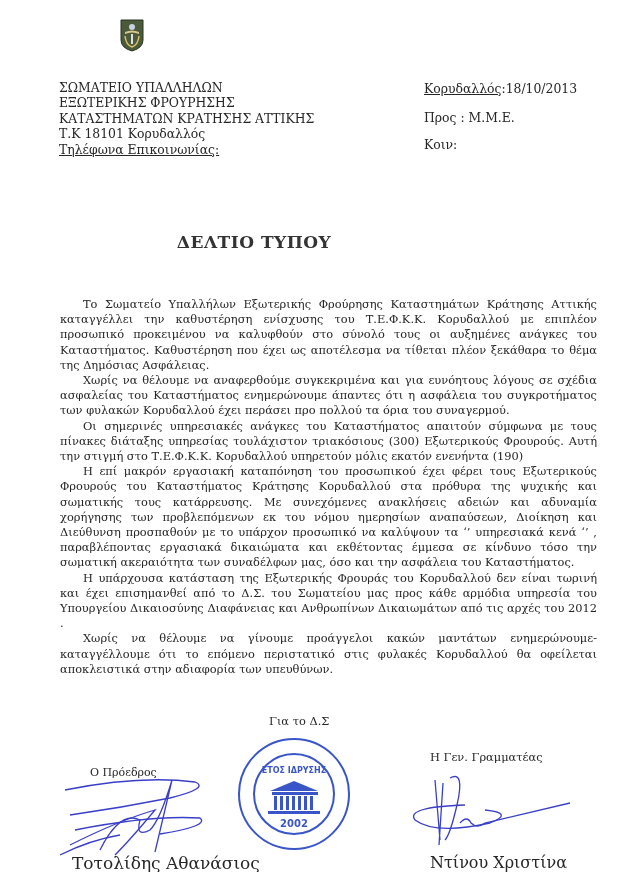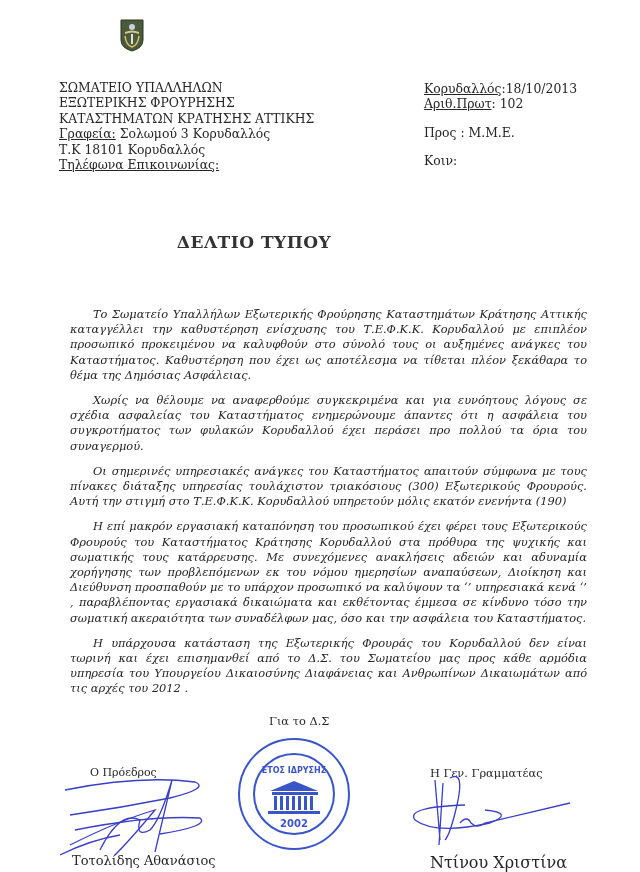--- a/index.html
+++ b/index.html
@@ -9,67 +9,66 @@
   .hdr-left { position:absolute; left:59px; top:80px; font-size:12.4px; line-height:15.4px; }
   .hdr-left div { white-space:nowrap; }
   .u { text-decoration:underline; }
   .hdr-right { position:absolute; left:424px; top:81px; font-size:12.4px; line-height:15.2px; }
   .hdr-right .gap { height:14px; }
   .hdr-right .gap2 { height:12px; }
   .title { position:absolute; left:0; width:508px; top:232px; text-align:center;
            font-weight:bold; font-size:17px; letter-spacing:0.5px; color:#333; }
   .body { position:absolute; left:60px; width:537px; top:297px; font-size:11.4px; line-height:15.2px;
           text-align:justify; }
-  .body p { margin:10px; text-indent:23px;font-style:italic; }
+  .body p { margin:0; text-indent:23px; }
   .for-board { position:absolute; left:258px; top:714px; font-size:11.4px;margin-left:11px; }
   .role-left { position:absolute; left:90px; top:766px; font-size:11px; }
-  .role-right { position:absolute; left:430px; top:766px; font-size:11.4px; }
-  .name-left { position:absolute; left:72px; top:853px; font-size:13px; }
+  .role-right { position:absolute; left:430px; top:750px; font-size:11.4px; }
+  .name-left { position:absolute; left:72px; top:853px; font-size:17px; }
   .name-right { position:absolute; left:430px; top:853px; font-size:16px; }
   .stamp { position:absolute; left:235px; top:735px; width:118px; height:118px; }
   .sig-left { position:absolute; left:60px; top:760px; width:150px; height:105px; }
   .sig-right { position:absolute; left:395px; top:775px; width:180px; height:75px; }
 </style>
 </head>
 <body>
 
 <svg class="logo" viewBox="0 0 26 34">
   <path d="M2 2 H24 V22 Q24 30 13 33 Q2 30 2 22 Z" fill="#4a5a3a" stroke="#2c3322" stroke-width="1"></path>
   <circle cx="13" cy="9" r="3" fill="#c8d0e0"></circle>
   <path d="M6 14 Q13 11 20 14 L20 16 Q13 13 6 16Z" fill="#d8c890"></path>
   <path d="M6 18 Q7 27 13 29 Q19 27 20 18" fill="none" stroke="#d8c070" stroke-width="1.5"></path>
   <rect x="12" y="16" width="2" height="10" fill="#e0e0e0"></rect>
 </svg>
 
 <div class="hdr-left">
   <div>ΣΩΜΑΤΕΙΟ ΥΠΑΛΛΗΛΩΝ</div>
   <div>ΕΞΩΤΕΡΙΚΗΣ ΦΡΟΥΡΗΣΗΣ</div>
   <div>ΚΑΤΑΣΤΗΜΑΤΩΝ ΚΡΑΤΗΣΗΣ ΑΤΤΙΚΗΣ</div>
-  <div><span class="u">Γραφεία:</span><span> Σολωμού 3 Κορυδαλλός</span></div>
   <div>Τ.Κ 18101 Κορυδαλλός</div>
   <div class="u">Τηλέφωνα Επικοινωνίας:</div>
 </div>
 
 <div class="hdr-right">
   <div><span class="u">Κορυδαλλός</span><span>:18/10/2013</span></div>
-  <div><span class="u">Αριθ.Πρωτ</span><span>: 102</span></div>
   <div class="gap"></div>
   <div>Προς :  Μ.Μ.Ε.</div>
   <div class="gap2"></div>
   <div>Κοιν:</div>
 </div>
 
 <div class="title">ΔΕΛΤΙΟ ΤΥΠΟΥ</div>
 
 <div class="body">
   <p>Το Σωματείο Υπαλλήλων Εξωτερικής Φρούρησης Καταστημάτων Κράτησης Αττικής καταγγέλλει την καθυστέρηση ενίσχυσης του Τ.Ε.Φ.Κ.Κ. Κορυδαλλού με επιπλέον προσωπικό προκειμένου να καλυφθούν στο σύνολό τους οι αυξημένες ανάγκες του Καταστήματος. Καθυστέρηση που έχει ως αποτέλεσμα να τίθεται πλέον ξεκάθαρα το θέμα της Δημόσιας Ασφάλειας.</p>
   <p>Χωρίς να θέλουμε να αναφερθούμε συγκεκριμένα και για ευνόητους λόγους σε σχέδια ασφαλείας του Καταστήματος ενημερώνουμε άπαντες ότι η ασφάλεια του συγκροτήματος των φυλακών Κορυδαλλού έχει περάσει προ πολλού τα όρια του συναγερμού.</p>
   <p>Οι σημερινές υπηρεσιακές ανάγκες του Καταστήματος απαιτούν σύμφωνα  με τους πίνακες διάταξης υπηρεσίας τουλάχιστον  τριακόσιους (300) Εξωτερικούς Φρουρούς. Αυτή την στιγμή στο Τ.Ε.Φ.Κ.Κ. Κορυδαλλού υπηρετούν μόλις εκατόν ενενήντα (190)</p>
   <p>Η επί μακρόν εργασιακή  καταπόνηση  του προσωπικού έχει φέρει τους Εξωτερικούς Φρουρούς του Καταστήματος Κράτησης Κορυδαλλού στα πρόθυρα της ψυχικής και σωματικής τους κατάρρευσης. Με συνεχόμενες ανακλήσεις αδειών και αδυναμία χορήγησης των προβλεπόμενων εκ του νόμου ημερησίων αναπαύσεων, Διοίκηση και Διεύθυνση προσπαθούν με το υπάρχον προσωπικό να καλύψουν τα ‘’ υπηρεσιακά κενά ‘’ , παραβλέποντας εργασιακά δικαιώματα και εκθέτοντας έμμεσα σε κίνδυνο τόσο την σωματική ακεραιότητα των συναδέλφων μας, όσο και την ασφάλεια του Καταστήματος.</p>
   <p>Η υπάρχουσα κατάσταση της Εξωτερικής Φρουράς του Κορυδαλλού δεν είναι τωρινή και έχει επισημανθεί  από το Δ.Σ. του Σωματείου μας προς κάθε αρμόδια υπηρεσία του Υπουργείου Δικαιοσύνης Διαφάνειας και Ανθρωπίνων Δικαιωμάτων από τις αρχές του 2012 .</p>
+  <p>Χωρίς να θέλουμε να γίνουμε προάγγελοι κακών μαντάτων ενημερώνουμε-καταγγέλλουμε ότι το επόμενο περιστατικό στις φυλακές Κορυδαλλού θα οφείλεται αποκλειστικά στην αδιαφορία των υπευθύνων.</p>
 </div>
 
 <div class="for-board">Για το Δ.Σ</div>
 <div class="role-left">Ο Πρόεδρος</div>
 <div class="role-right">Η Γεν. Γραμματέας</div>
 
 <svg class="sig-left" viewBox="0 0 150 105">
   <g fill="none" stroke="#3a3fc8" stroke-width="1.3">
     <path d="M5 30 Q80 15 135 22 Q150 28 110 38 Q60 48 10 55"></path>
     <path d="M15 70 Q90 55 140 58 Q150 66 100 74"></path>

